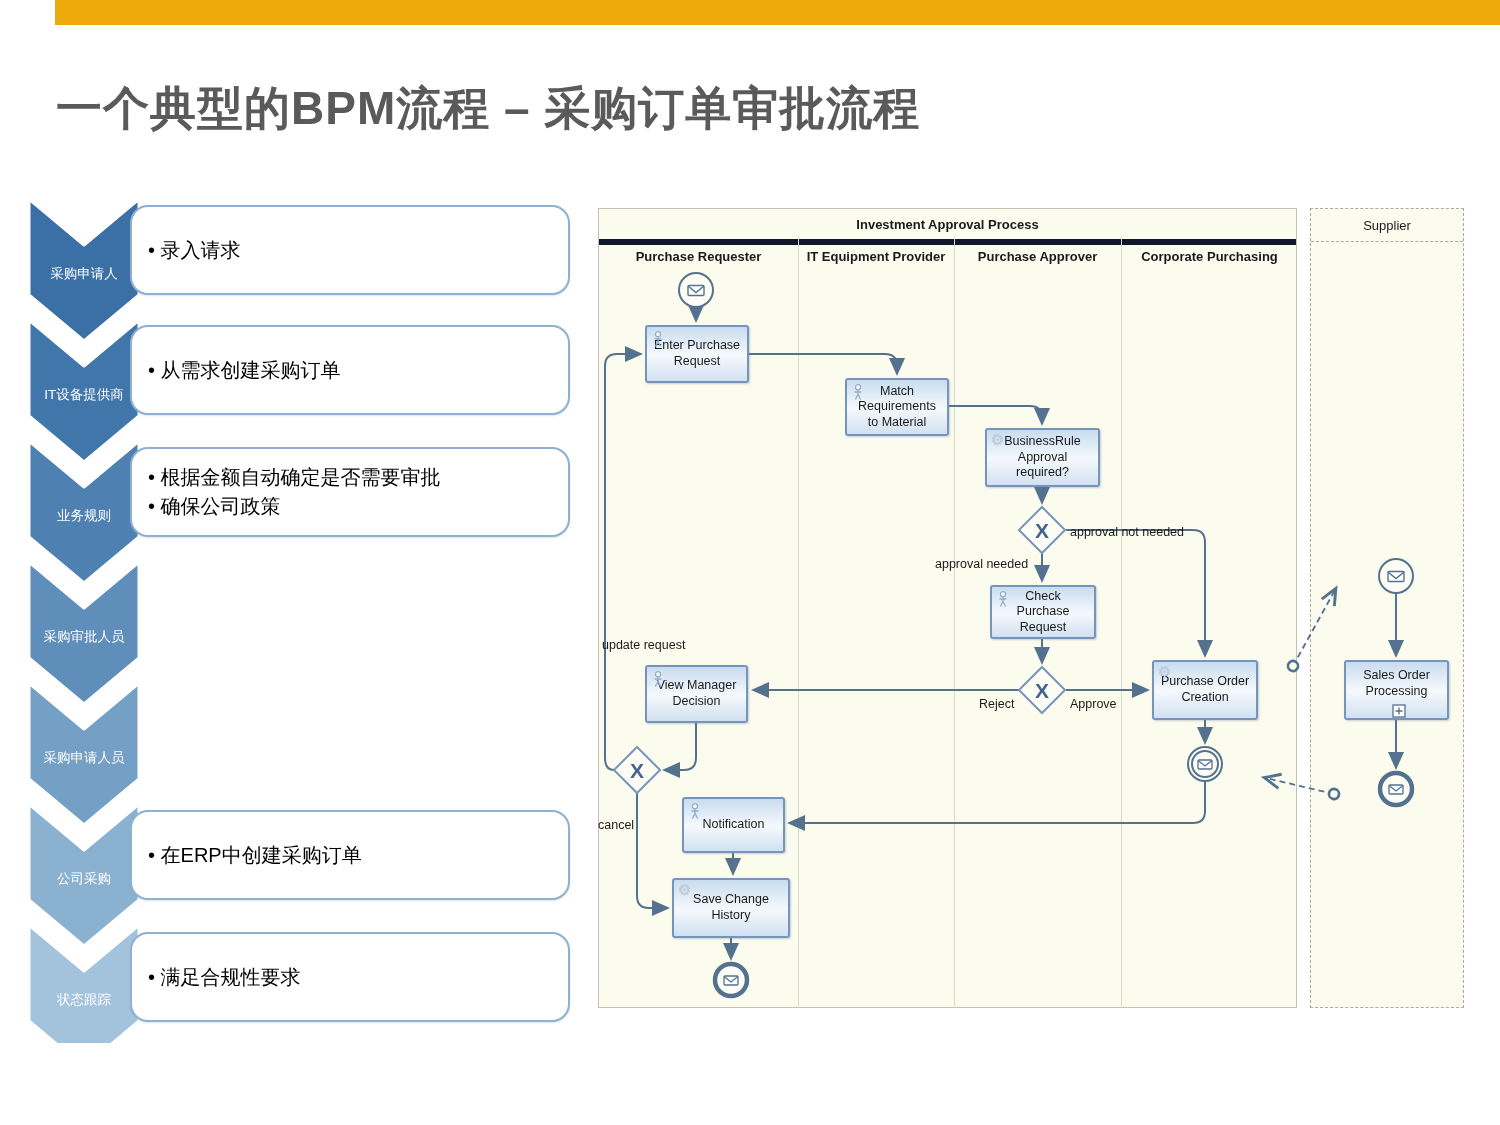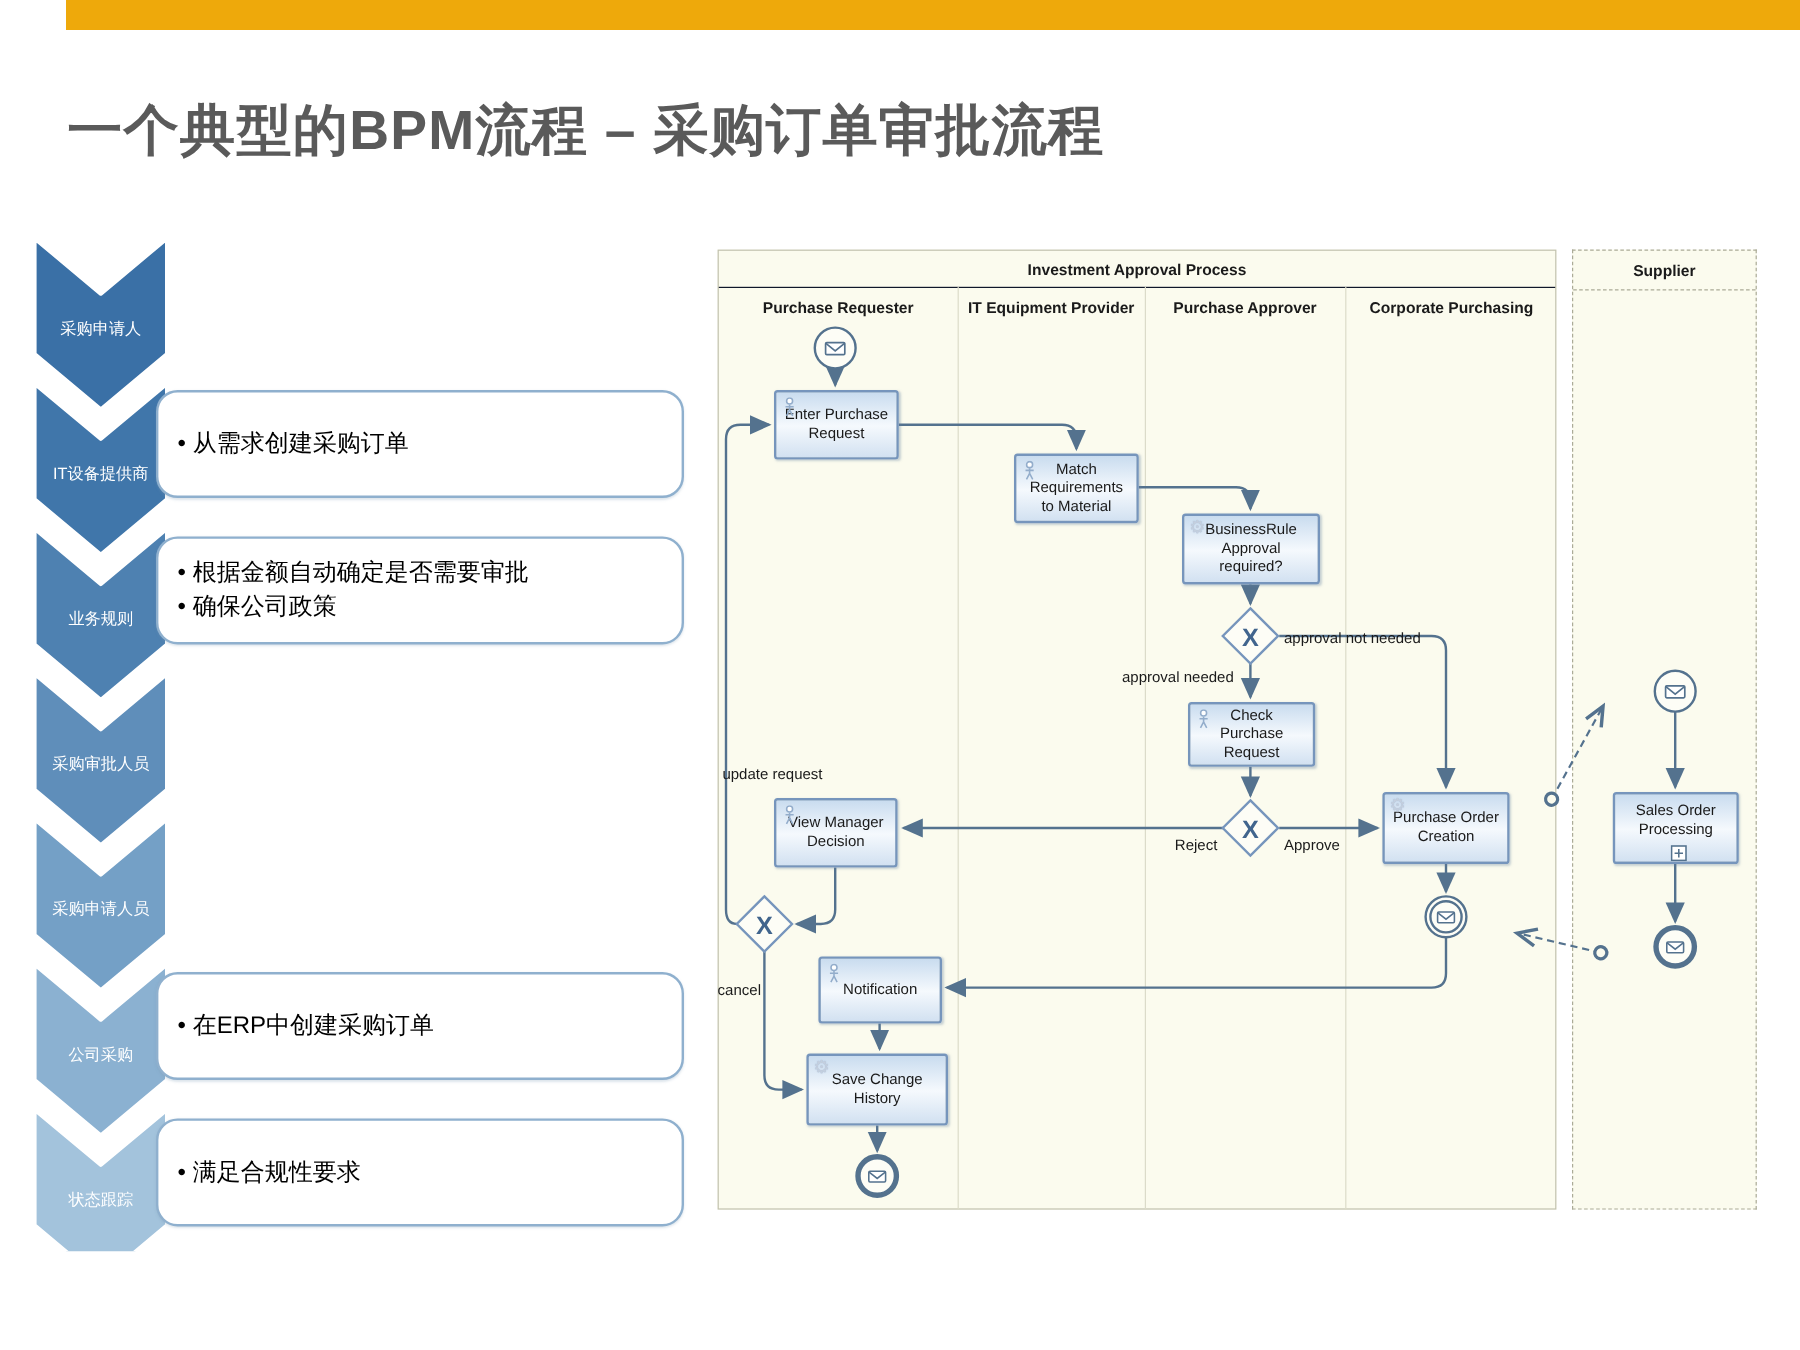--- a/index.html
+++ b/index.html
@@ -17,25 +17,25 @@
   .chevron-svg text{font-family:"Liberation Sans","DejaVu Sans",sans-serif;font-size:13.5px;fill:#ffffff;}
 
   
   .point-box{position:absolute;left:130px;width:440px;height:90px;border:2px solid #8FB0CE;border-radius:18px;background:#ffffff;box-shadow:0 1px 2px rgba(120,150,180,.25);display:flex;flex-direction:column;justify-content:center;padding:6px 14px 6px 16px;box-sizing:border-box;}
   .point-line{font-size:20px;color:#000;line-height:1.45;white-space:nowrap;}
   .point-line::before{content:"• ";}
 
   
   .diagram{position:absolute;left:598px;top:208px;width:870px;height:810px;font-size:12.5px;color:#1a1a1a;}
   .pool{position:absolute;left:0;top:0;width:699px;height:800px;background:#FBFBEE;border:1px solid #C2C2AE;box-sizing:border-box;}
-  .pool-header{position:absolute;left:0;top:0;width:100%;height:30px;border-bottom:1px solid #0f172a;display:flex;align-items:center;justify-content:center;font-weight:bold;font-size:13px;}
+  .pool-header{position:absolute;left:0;top:0;width:100%;height:30px;border-bottom:6px solid #0f172a;display:flex;align-items:center;justify-content:center;font-weight:bold;font-size:13px;}
   .lane-line{position:absolute;top:30px;width:1px;height:769px;background:#DBDBC9;}
   .lane-label{position:absolute;top:40px;font-weight:bold;font-size:13px;text-align:center;}
   .supplier-pool{position:absolute;left:712px;top:0;width:154px;height:800px;background:#FBFBEE;border:1px dashed #ABAB97;box-sizing:border-box;}
-  .supplier-header{position:absolute;left:0;top:0;width:100%;height:32px;border-bottom:1px dashed #ABAB97;display:flex;align-items:center;justify-content:center;font-weight:bold;font-size:13px;}
+  .supplier-header{position:absolute;left:0;top:0;width:100%;height:32px;border-bottom:1px dashed #ABAB97;display:flex;align-items:center;justify-content:center;font-weight:normal;font-size:13px;}
 
   .task{position:absolute;border:2px solid #7695BC;border-radius:3px;background:linear-gradient(180deg,#C9DCEF 0%,#F5F9FD 52%,#D2E1F1 100%);box-shadow:1px 1px 2px rgba(100,130,160,.35);display:flex;align-items:center;justify-content:center;text-align:center;line-height:1.25;box-sizing:border-box;padding:3px 6px;}
   .task .ticon{position:absolute;left:5px;top:4px;}
   .gear{position:absolute;left:4px;top:1px;font-size:15px;color:#C4CFDE;text-shadow:0 0 1px #9FB6D2;}
   .edge-label{position:absolute;font-size:12.5px;color:#1a1a1a;white-space:nowrap;}
   .subproc{position:absolute;}
 
   
   .bottom-bar{position:absolute;left:56px;top:1072px;width:1391px;height:49px;background:#000000;}
   .page-number{position:absolute;right:18px;top:13px;color:#ffffff;font-size:17px;}
@@ -63,20 +63,23 @@
       <text x="56" y="80">采购申请人</text>
       <text x="56" y="201">IT设备提供商</text>
       <text x="56" y="322">业务规则</text>
       <text x="56" y="443">采购审批人员</text>
       <text x="56" y="564">采购申请人员</text>
       <text x="56" y="685">公司采购</text>
       <text x="56" y="806">状态跟踪</text>
     </g>
   </svg>
 
+  <div class="point-box" style="top:205px">
+      <div class="point-line">录入请求</div>
+    </div>
   <div class="point-box" style="top:325px">
       <div class="point-line">从需求创建采购订单</div>
     </div>
   <div class="point-box" style="top:447px">
     <div class="point-line">根据金额自动确定是否需要审批</div>
     <div class="point-line">确保公司政策</div>
   </div>
   <div class="point-box" style="top:810px">
       <div class="point-line">在ERP中创建采购订单</div>
     </div>

